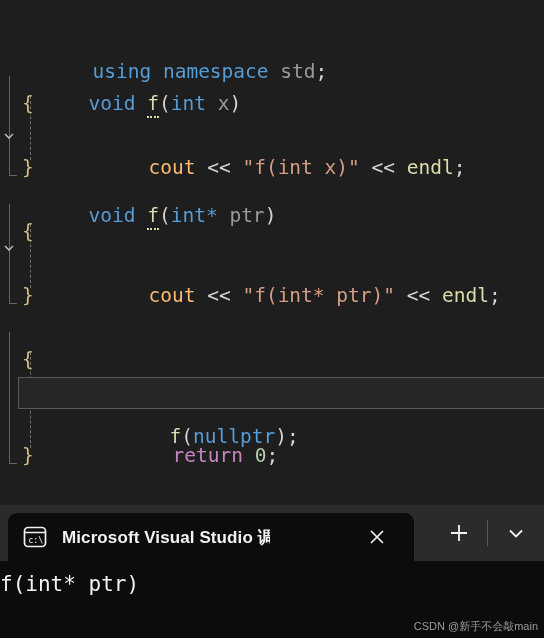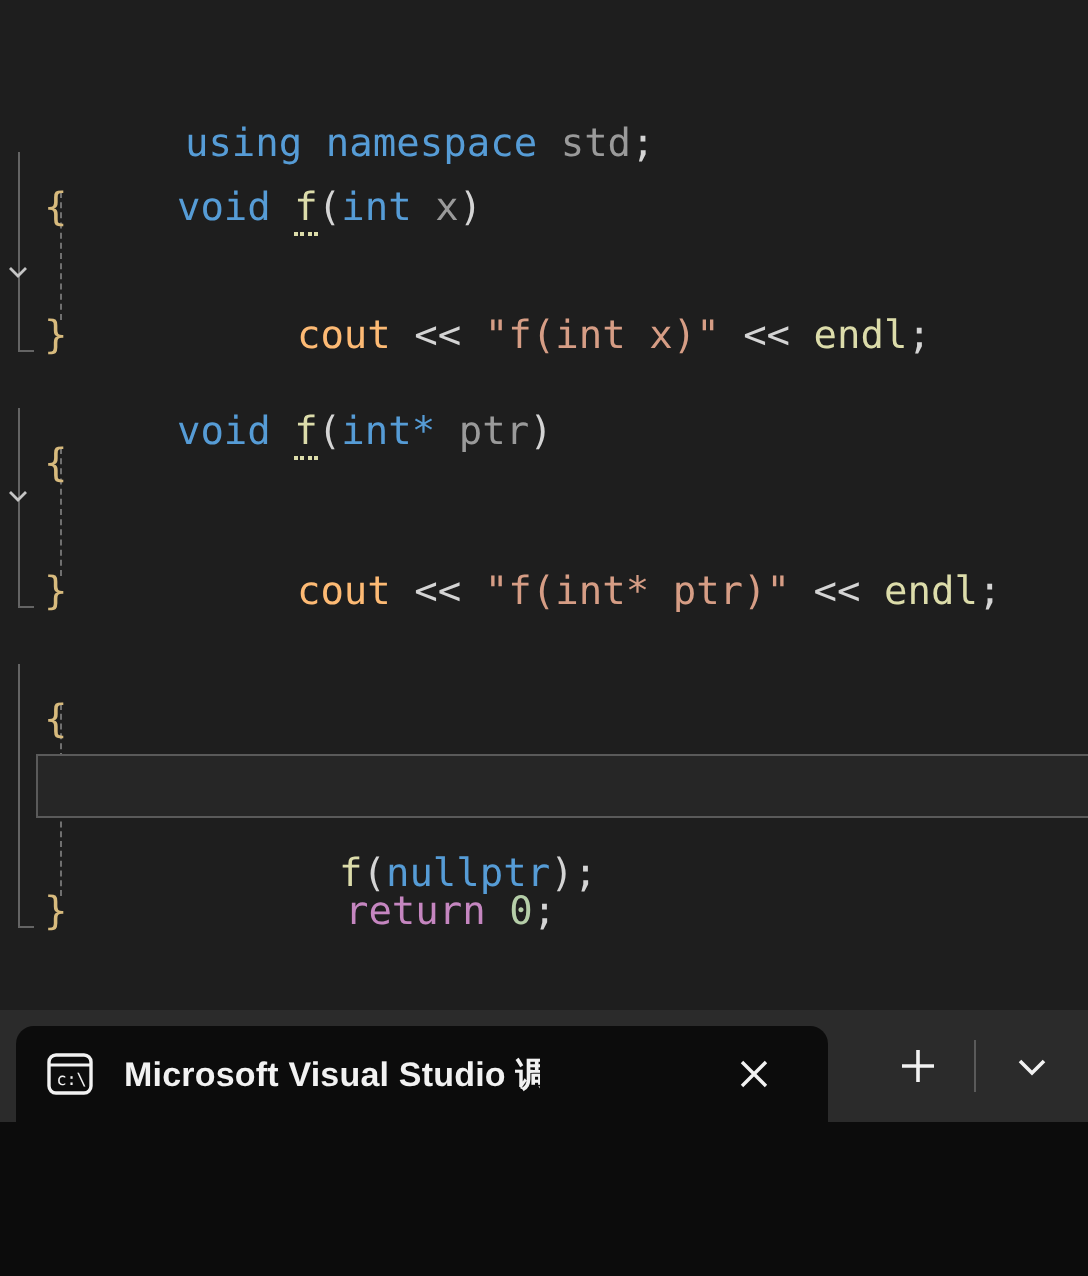--- a/index.html
+++ b/index.html
@@ -295,14 +295,18 @@
       <div id="tctl-divider"></div>
       <div class="tctl">
         <svg width="26" height="26" viewBox="0 0 26 26">
           <path d="M7 10.5 L13 16.5 L19 10.5" stroke="#f2f2f2" stroke-width="1.8" fill="none"></path>
         </svg>
       </div>
     </div>
 
   </div>
 
+  <div id="term-body">
+    <div id="term-output">f(int* ptr)</div>
+    <div id="watermark">CSDN @新手不会敲main</div>
+  </div>
 
 </div>
 
 </body></html>

